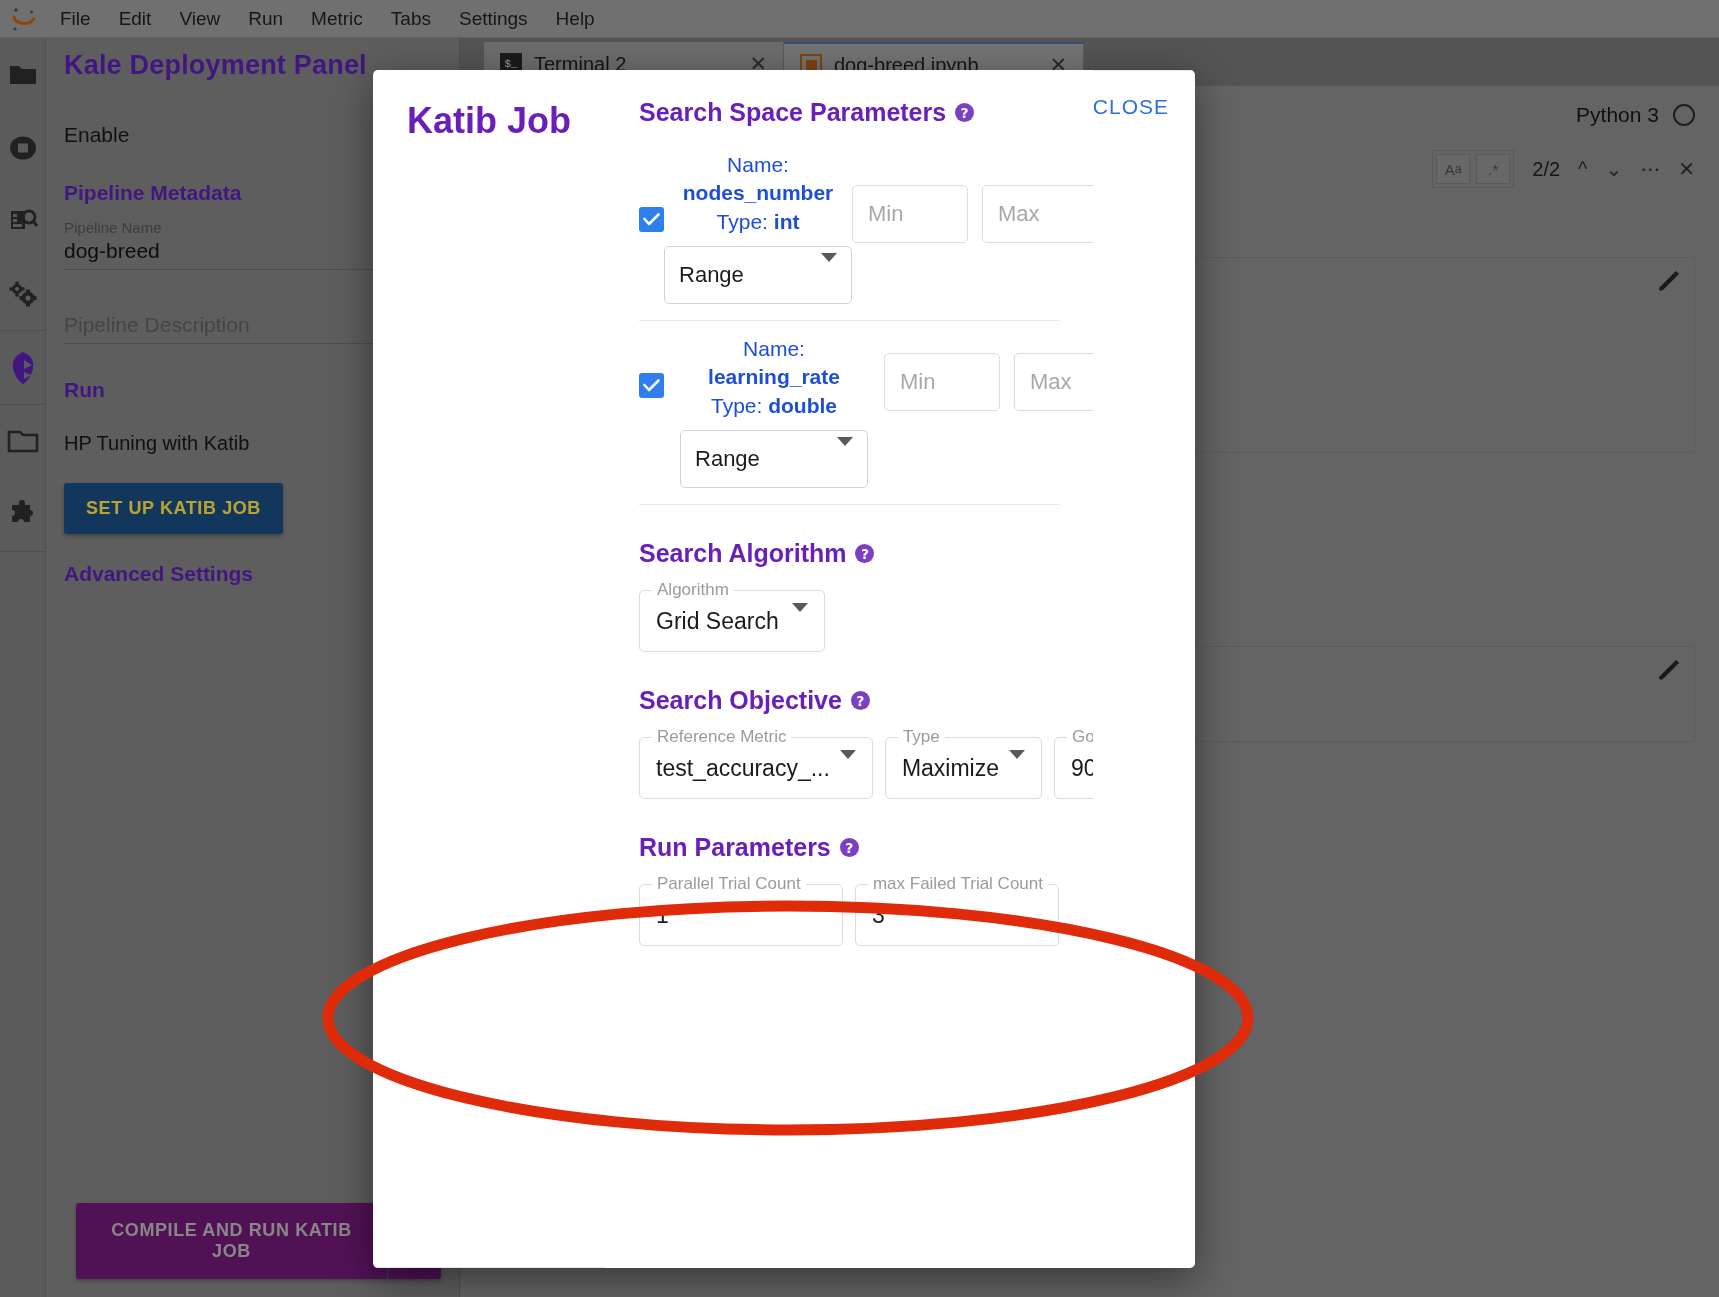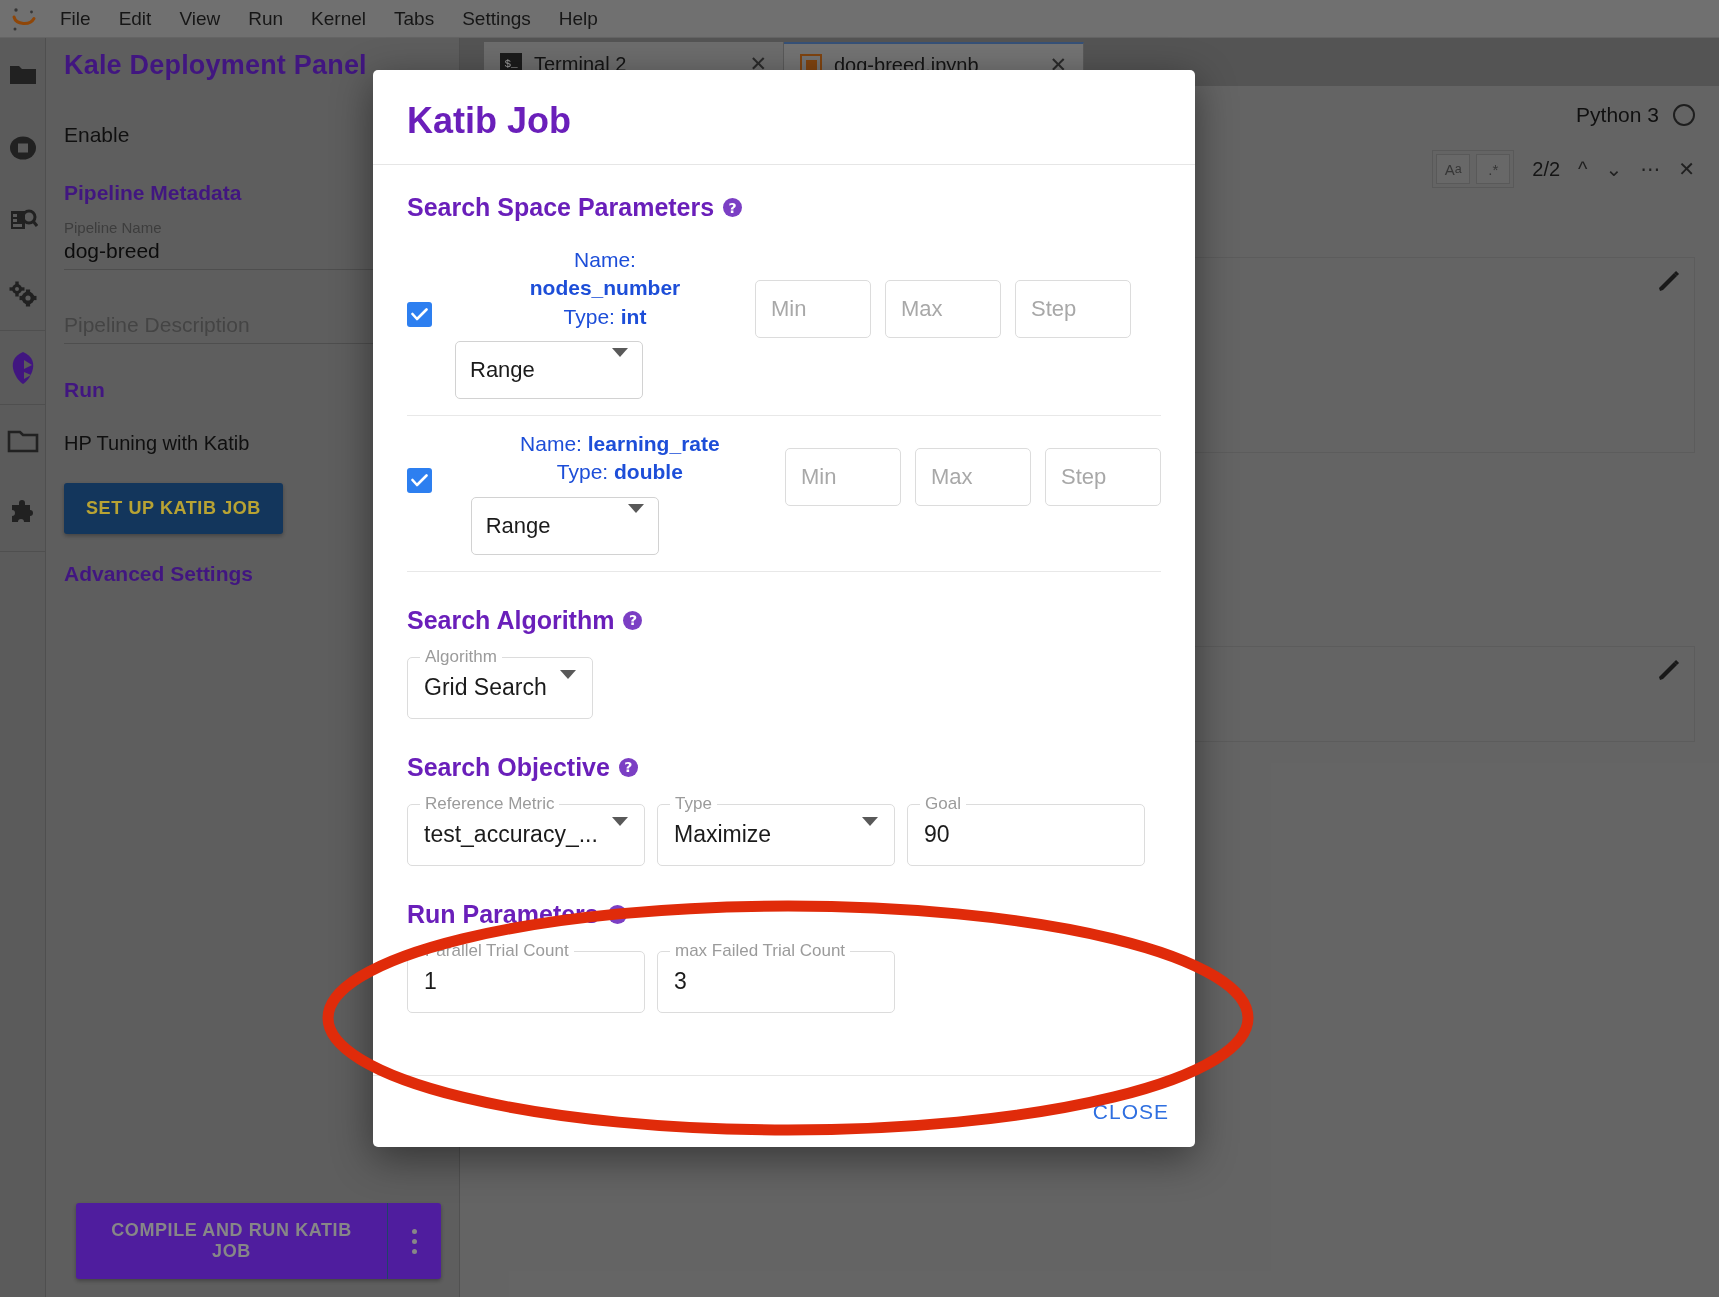--- a/index.html
+++ b/index.html
@@ -59,21 +59,21 @@
   .field .funderline { height: 1px; background: #6b6b6b; }
   .kale-runlabel { font-size: 20px; color: #151515; margin-top: 30px; }
   .kale-btn {
     margin-top: 28px; display: inline-block;
     background: #1b4a7e; color: #fde047; font-size: 18px; font-weight: bold;
     letter-spacing: .6px; padding: 15px 22px; border-radius: 3px;
     box-shadow: 0 2px 4px rgba(0,0,0,.3);
   }
   .kale-bottom {
     position: absolute; left: 18px; right: 18px; bottom: 18px;
-    display: flex; background: #6d28d9; border-radius: 3px;
+    display: flex; background: #701a75; border-radius: 3px;
     box-shadow: 0 2px 4px rgba(0,0,0,.3);
     margin-left: 12px;
   }
   .kale-bottom .lbl {
     flex: 1; color: #b9b9b9; font-size: 18px; font-weight: bold;
     letter-spacing: .6px; padding: 17px 20px; text-align: center;
   }
   .kale-bottom .kebab {
     width: 54px; border-left: 1px solid #2b5b90;
     display: flex; flex-direction: column; align-items: center; justify-content: center; gap: 5px;
@@ -113,23 +113,23 @@
   .sicon { font-size: 20px; color: #2c2c2c; }
 
   .nbbody { position: absolute; left: 0; right: 0; top: 156px; bottom: 0; padding: 0 24px; }
   .nbtext { font-size: 19px; color: #161616; line-height: 1.65; }
   .cellbox { border: 1px solid #7e7e7e; position: relative; }
   .pencil { position: absolute; top: 10px; right: 12px; }
 
   
   .scrim { position: absolute; inset: 0; background: rgba(0,0,0,0.27); }
   .modal {
-    position: absolute; left: 373px; top: 70px; width: 822px; height: 1077px;
+    position: absolute; left: 373px; top: 70px; width: 822px; height: 1198px;
     background: #fff; border-radius: 5px; box-shadow: 0 11px 40px rgba(0,0,0,.45);
-    display: flex; flex-direction: column; overflow: hidden;
+    display: flex; flex-direction: row; overflow: hidden;
   }
   .modal-head { padding: 30px 34px 22px 34px; border-bottom: 1px solid #e6e6e6; }
   .modal-title { color: #6a1fba; font-size: 36px; font-weight: bold; }
   .modal-body { flex: 1; padding: 28px 34px 0 34px; overflow: hidden; }
   .modal-foot { border-top: 1px solid #e6e6e6; height: 72px; display:flex; align-items:center; justify-content:flex-end; padding-right: 26px; }
   .close-btn { color: #2f6fe0; font-size: 21px; letter-spacing: 1px; font-weight: 500; }
 
   .sec-head {
     display: flex; align-items: center; gap: 9px;
     color: #6a1fba; font-size: 25px; font-weight: bold;
@@ -194,21 +194,21 @@
           <circle cx="6" cy="4" r="1.7" fill="#4a4a4a"></circle>
           <circle cx="21.5" cy="6" r="1.4" fill="#4a4a4a"></circle>
           <circle cx="5" cy="23" r="1.5" fill="#4a4a4a"></circle>
           <path d="M4 11 a10.5 8 0 0 0 20 1.5" stroke="#c4610c" stroke-width="3" fill="none" stroke-linecap="round"></path>
         </svg>
       </div>
       <div class="mitem">File</div>
       <div class="mitem">Edit</div>
       <div class="mitem">View</div>
       <div class="mitem">Run</div>
-      <div class="mitem">Kernel</div>
+      <div class="mitem">Metric</div>
       <div class="mitem">Tabs</div>
       <div class="mitem">Settings</div>
       <div class="mitem">Help</div>
     </div>
 
     <div class="activitybar">
       <div class="abgroup">
         <div class="abitem">
           <svg width="30" height="26" viewBox="0 0 30 26">
               <path d="M2 4 h9 l3 3 h14 v15 H2 Z" fill="#2e2e2e"></path>

